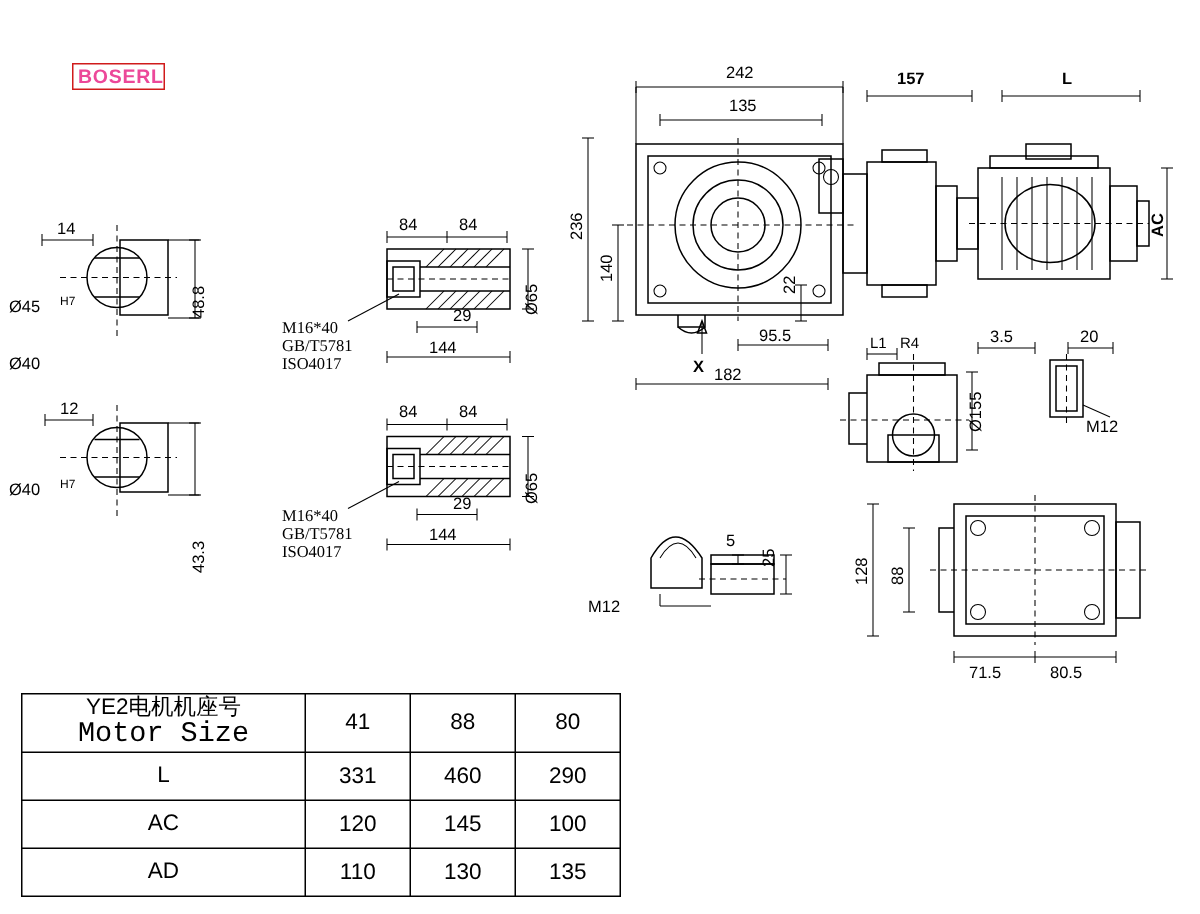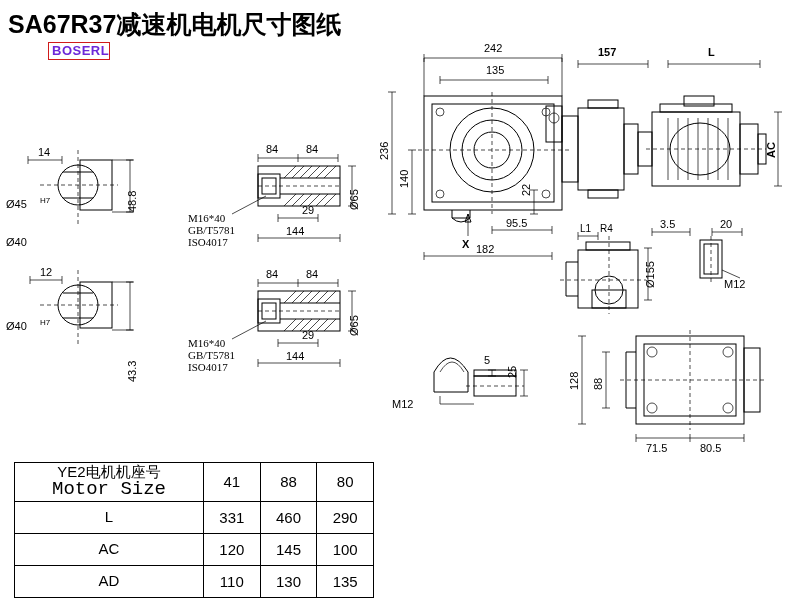--- a/index.html
+++ b/index.html
@@ -13,58 +13,57 @@
   }
   #stage{position:absolute;left:0;top:0;width:800px;height:609px;}
   .title{
     position:absolute;left:8px;top:8px;
     font-family:"Liberation Sans", sans-serif;
     font-size:25px;font-weight:bold;letter-spacing:0px;
     white-space:nowrap;
   }
   .brand{
     position:absolute;left:48px;top:42px;
-    border:1px solid #d01b1b;color:#6d28d9;
+    border:1px solid #d01b1b;color:#ec4899;
     font-size:13px;font-weight:bold;
     padding:0px 0 1px 3px;
     font-family:"Liberation Sans", sans-serif;
     letter-spacing:0.5px;
   }
   svg{position:absolute;left:0;top:0;}
   text{font-family:"Liberation Sans", sans-serif;font-size:11px;fill:#000;}
   text.sm{font-size:10px;}
   text.serif{font-family:"Liberation Serif", serif;font-size:11px;}
   .ln{stroke:#000;fill:none;stroke-width:1;}
   .thin{stroke:#000;fill:none;stroke-width:0.7;}
   .hid{stroke:#000;fill:none;stroke-width:0.7;stroke-dasharray:4 3;}
   .fillnone{fill:none;stroke:#000;stroke-width:1;}
 
   
   #spec-table{
     position:absolute;left:14px;top:462px;
     border-collapse:collapse;
-    width:360px;
+    width:400px;
   }
   #spec-table td{
     border:1px solid #000;
     text-align:center;
     font-size:15px;
     height:29px;
     font-family:"Liberation Sans", sans-serif;
   }
   #spec-table td.head{width:186px;line-height:1.05;}
   .hdr-cn{display:block;font-size:15px;}
   .hdr-en{display:block;font-family:"Liberation Mono", monospace;font-size:19px;}
 </style>
 </head>
 <body>
 
 <div id="stage">
 
-  <div class="title">SA67R37减速机电机尺寸图纸</div>
   <div class="brand">BOSERL</div>
 
   <svg width="800" height="609">
 
     <g>
 
       <line class="thin" x1="28" y1="160" x2="62" y2="160"></line>
       <line class="thin" x1="28" y1="156" x2="28" y2="164"></line>
       <line class="thin" x1="62" y1="156" x2="62" y2="164"></line>
 

